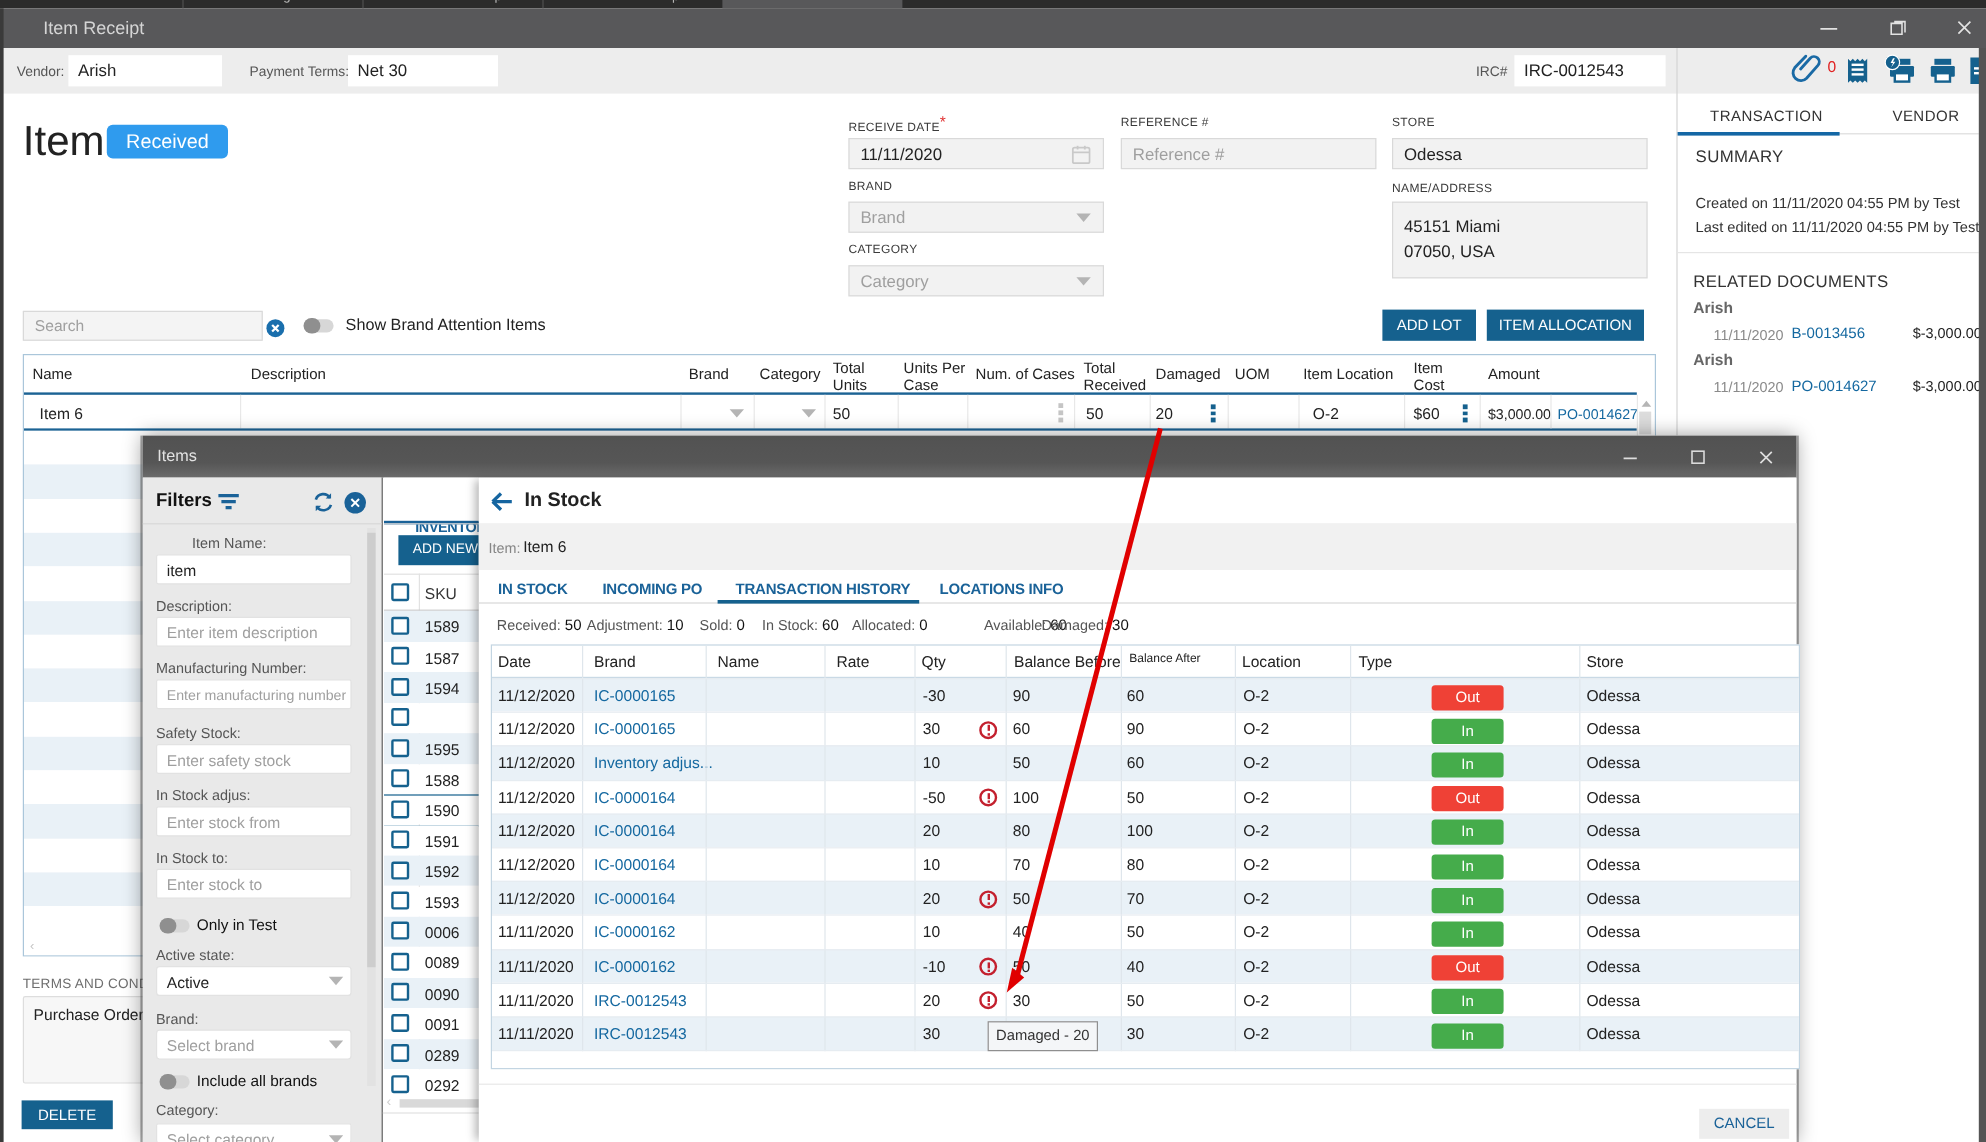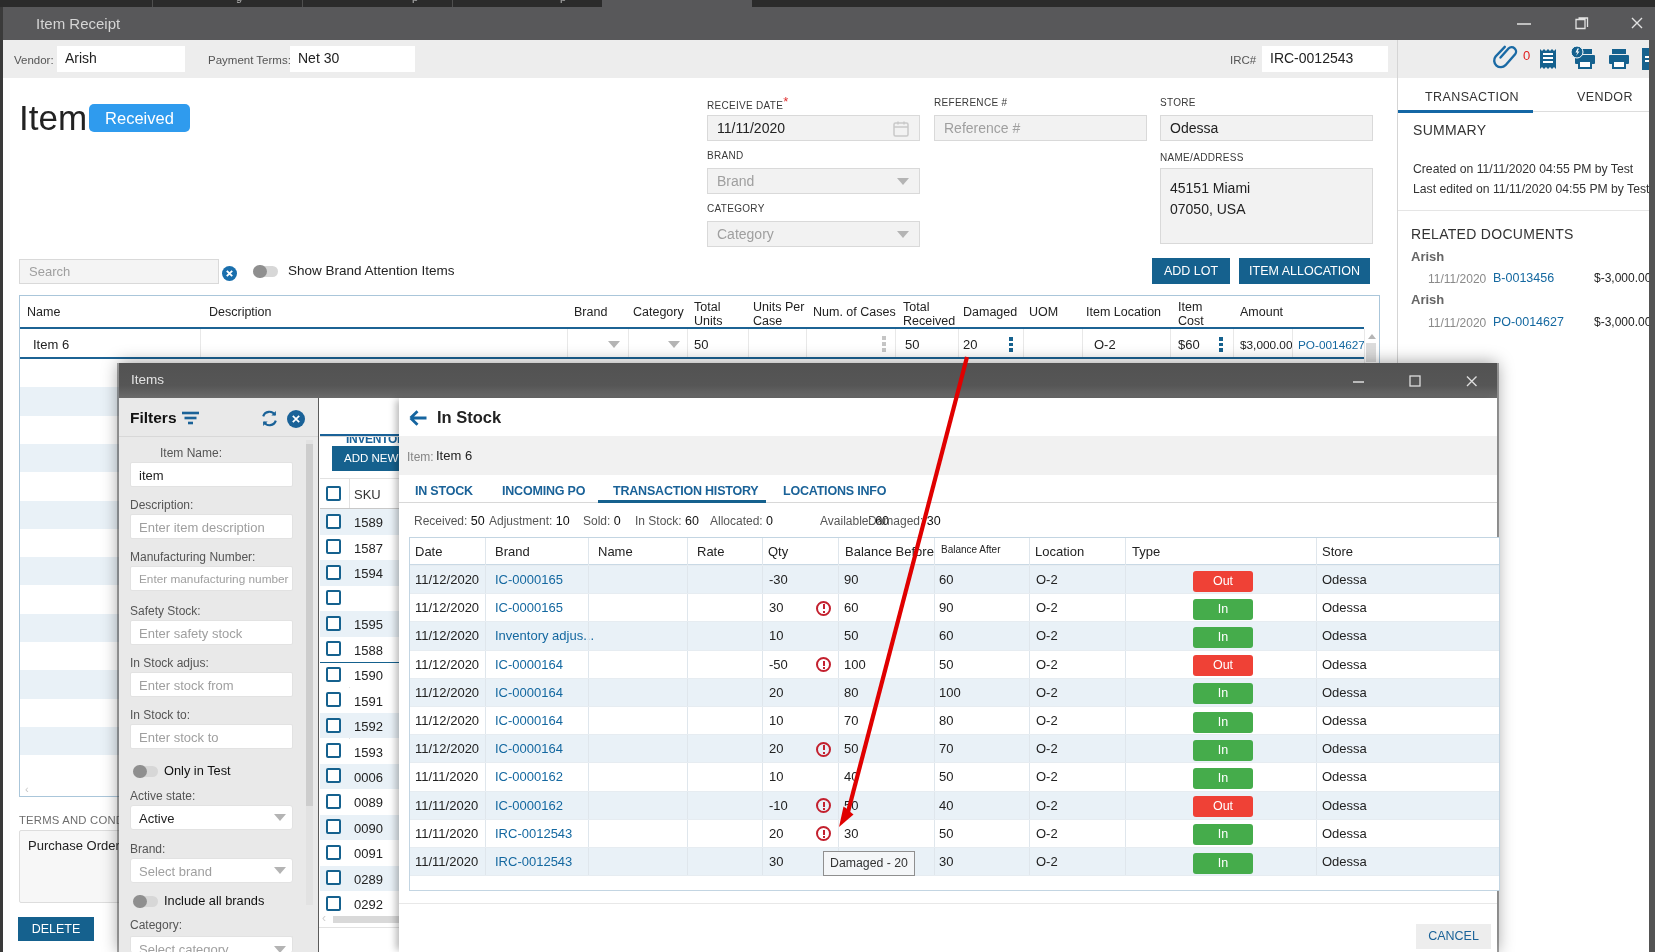--- a/index.html
+++ b/index.html
@@ -95,21 +95,21 @@
 <div class="finput ph" style="left:934px;top:115px;width:213px;">Reference #</div>
 <div class="flabel" style="left:1160px;top:97px;">STORE</div>
 <div class="finput" style="left:1160px;top:115px;width:213px;">Odessa</div>
 <div class="flabel" style="left:707px;top:150px;">BRAND</div>
 <div class="finput ph" style="left:707px;top:168px;width:213px;">Brand</div>
 <div class="caret" style="left:897px;top:178px;"></div>
 <div class="flabel" style="left:707px;top:203px;">CATEGORY</div>
 <div class="finput ph" style="left:707px;top:221px;width:213px;">Category</div>
 <div class="caret" style="left:897px;top:231px;"></div>
 <div class="flabel" style="left:1160px;top:152px;">NAME/ADDRESS</div>
-<div class="finput" style="left:1160px;top:168px;width:213px;height:76px;padding-top:9px;line-height:21px;">45151 Miami<br>07050, USA</div>
+<div class="finput" style="left:1160px;top:168px;width:213px;height:64px;padding-top:9px;line-height:21px;">45151 Miami<br>07050, USA</div>
 <div class="abs" style="left:1397px;top:40px;width:1px;height:323px;background:#d5d5d5;"></div>
 <div class="abs" style="left:1425px;top:90px;font-size:12.5px;color:#333;letter-spacing:.4px;">TRANSACTION</div>
 <div class="abs" style="left:1577px;top:90px;font-size:12.5px;color:#333;letter-spacing:.4px;">VENDOR</div>
 <div class="abs" style="left:1398px;top:111px;width:251px;height:1px;background:#ddd;"></div>
 <div class="abs" style="left:1398px;top:110px;width:135px;height:3px;background:#1467a5;"></div>
 <div class="abs" style="left:1413px;top:122px;font-size:14px;color:#333;letter-spacing:.3px;">SUMMARY</div>
 <div class="abs" style="left:1413px;top:162px;font-size:12.2px;color:#333;white-space:nowrap;">Created on 11/11/2020 04:55 PM by Test</div>
 <div class="abs" style="left:1413px;top:182px;font-size:12.2px;color:#333;white-space:nowrap;">Last edited on 11/11/2020 04:55 PM by Test</div>
 <div class="abs" style="left:1398px;top:210px;width:251px;height:1px;background:#e5e5e5;"></div>
 <div class="abs" style="left:1411px;top:226px;font-size:14px;color:#333;letter-spacing:.3px;">RELATED DOCUMENTS</div>

